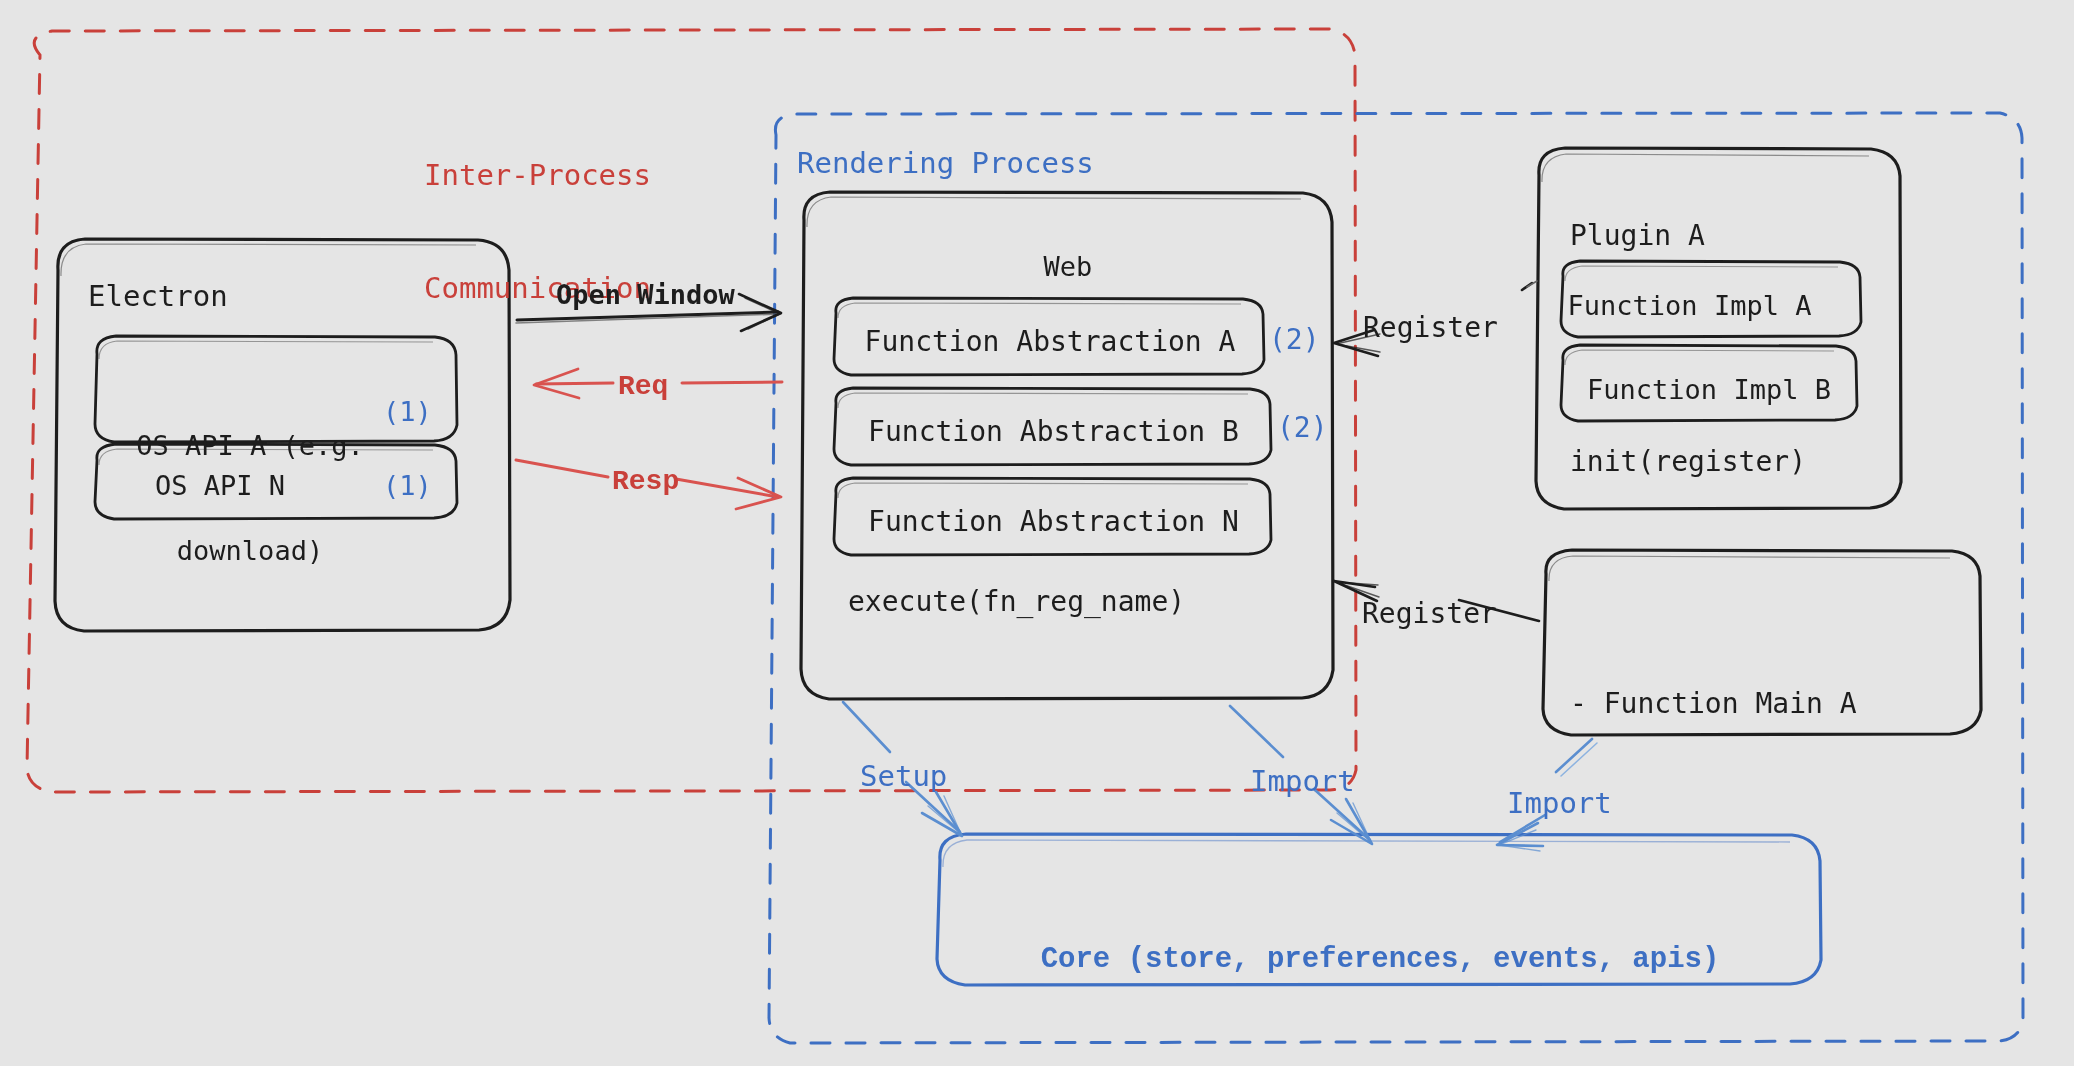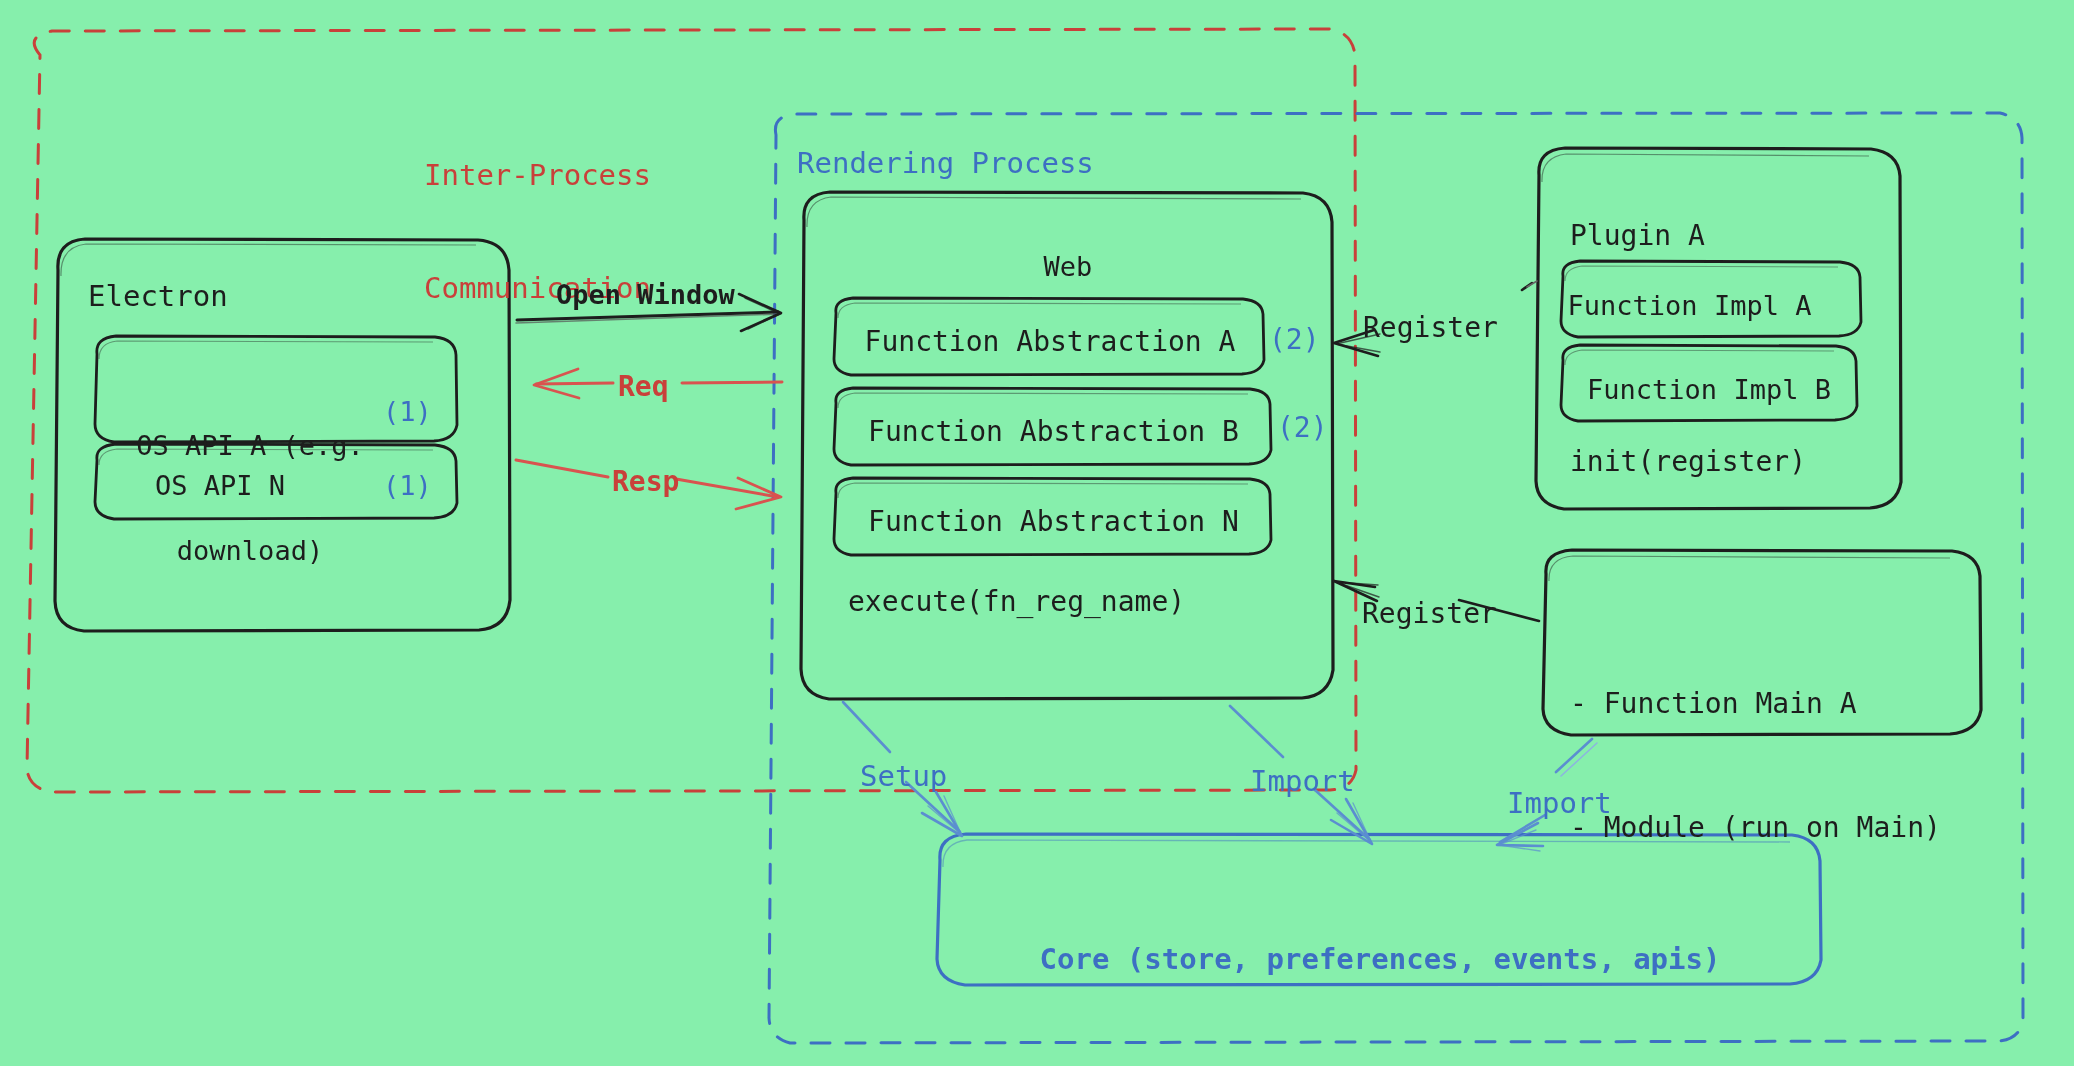--- a/index.html
+++ b/index.html
@@ -7,40 +7,40 @@
     padding: 0;
     background: #ffffff;
   }
   body {
     font-family: "DejaVu Sans Mono", "Liberation Mono", monospace;
   }
   #canvas {
     position: relative;
     width: 2074px;
     height: 1066px;
-    background: #86efac;
+    background: #e5e5e5;
     overflow: hidden;
   }
   #svg-layer {
     position: absolute;
     left: 0; top: 0;
     width: 2074px;
     height: 1066px;
   }
   .txt {
     position: absolute;
     font-family: "DejaVu Sans Mono", "Liberation Mono", monospace;
     white-space: pre;
     line-height: 1.30;
   }
   .lbl-dark   { color: #1d1d1d; }
   .lbl-red    { color: #c9403a; }
   .lbl-blue   { color: #3d6fc3; }
   .center     { text-align: center; }
-  .bold       { font-weight: 700; }
+  .bold       { font-weight: 700; font-family: Liberation Mono, monospace; }
 </style>
 </head>
 <body>
 
 <div id="canvas">
 
   <svg id="svg-layer" viewBox="0 0 2074 1066" xmlns="http://www.w3.org/2000/svg">
 
     <g>
       <path d="M 40 55 Q 24 36 52 31 L 1330 29 Q 1353 33 1355 56
@@ -213,21 +213,20 @@
   <div class="txt lbl-dark" style="left:1363px; top:310px; font-size:28px;">Register</div>
   <div class="txt lbl-dark" style="left:1362px; top:596px; font-size:28px;">Register</div>
 
   <div class="txt lbl-dark" style="left:1570px; top:218px; font-size:28px;">Plugin A</div>
   <div class="txt lbl-dark center" style="left:1563px; top:288px; width:253px; font-size:27px;">Function Impl A</div>
   <div class="txt lbl-dark center" style="left:1563px; top:372px; width:292px; font-size:27px;">Function Impl B</div>
   <div class="txt lbl-dark" style="left:1570px; top:444px; font-size:28px;">init(register)</div>
 
   <div class="txt lbl-dark" style="left:1570px; top:600px; font-size:28px; line-height:1.48;">
     <div>- Function Main A</div>
-    <div>- Module (run on Main)</div>
   </div>
 
   <div class="txt lbl-blue" style="left:860px; top:758px; font-size:29px;">Setup</div>
   <div class="txt lbl-blue" style="left:1250px; top:763px; font-size:29px;">Import</div>
   <div class="txt lbl-blue" style="left:1507px; top:785px; font-size:29px;">Import</div>
 
   <div class="txt lbl-blue center bold" style="left:940px; top:857px; width:880px; font-size:29px; line-height:1.42;">
     <div>Core (store, preferences, events, apis)</div>
     <div>- OS APIs (1)</div>
     

